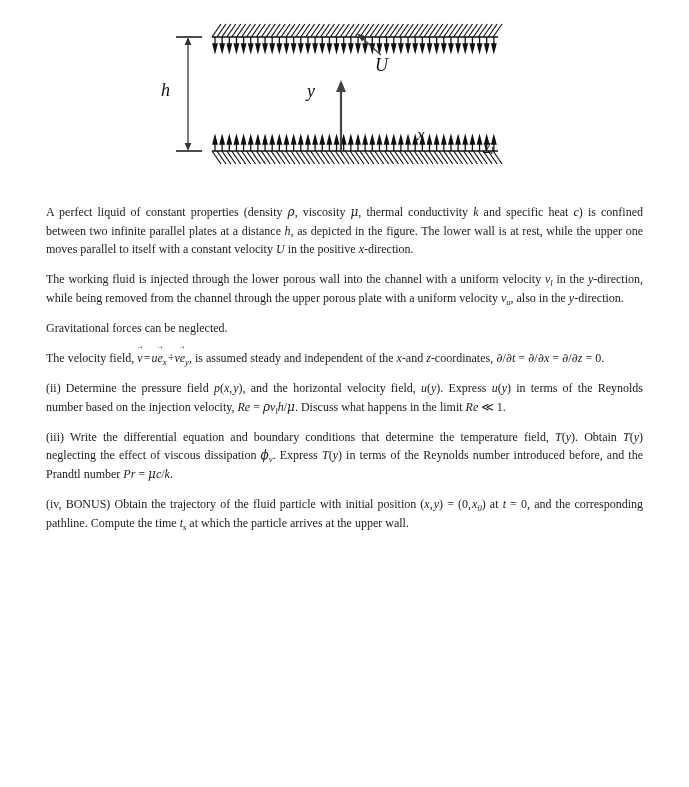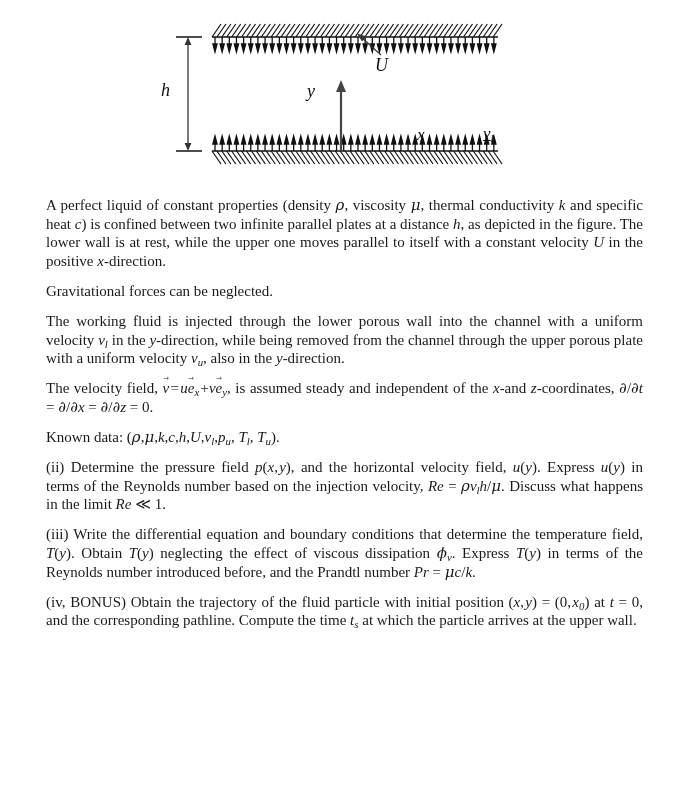--- a/index.html
+++ b/index.html
@@ -39,29 +39,29 @@
   }
   .fig-label .sub {
     font-size: 11px;
     vertical-align: -0.28em;
     font-style: italic;
   }
   #label-h  { left: 161px; top: 80px;  font-size: 18px; }
   #label-U  { left: 375px; top: 55px;  font-size: 18px; }
   #label-y  { left: 307px; top: 81px;  font-size: 18px; }
   #label-x  { left: 417px; top: 125px; font-size: 17px; }
-  #label-vl { left: 483px; top: 124px; font-size: 17px; text-decoration: underline; }
+  #label-vl { left: 483px; top: 136px; font-size: 17px; text-decoration: underline; }
 
   
   #body-text {
     position: absolute;
     left: 46px;
-    top: 196px;
+    top: 203px;
     width: 597px;
-    font-size: 15px;
+    font-size: 12px;
     line-height: 18.6px;
     text-align: justify;
   }
   #body-text p {
     margin: 0 0 11.5px 0;
   }
   #body-text p:last-child { margin-bottom: 16px; }
 
   i, .it { font-style: italic; }
   .mu { font-style: italic; font-family: "DejaVu Serif", serif; }
@@ -415,20 +415,19 @@
 
   <span class="fig-label" id="label-y">y</span>
 
   <span class="fig-label" id="label-x">x</span>
 
   <span class="fig-label" id="label-vl"><span>v</span><span class="sub">l</span></span>
 </div>
 
 <div id="body-text">
   <p>A perfect liquid of constant properties (density <span class="mu">ρ</span>, viscosity <span class="mu">μ</span>, thermal conductivity <i>k</i> and specific heat <i>c</i>) is confined between two infinite parallel plates at a distance <i>h</i>, as depicted in the figure. The lower wall is at rest, while the upper one moves parallel to itself with a constant velocity <i>U</i> in the positive <i>x</i>-direction.</p>
+  <p>The working fluid is injected through the lower porous wall into the channel with a uniform velocity <i>v<sub>l</sub></i> in the <i>y</i>-direction, while being removed from the channel through the upper porous plate with a uniform velocity <i>v<sub>u</sub></i>, also in the <i>y</i>-direction.</p>
   <p>Gravitational forces can be neglected.</p>
-  <p>The working fluid is injected through the lower porous wall into the channel with a uniform velocity <i>v<sub>l</sub></i> in the <i>y</i>-direction, while being removed from the channel through the upper porous plate with a uniform velocity <i>v<sub>u</sub></i>, also in the <i>y</i>-direction.</p>
   <p>The velocity field, <span class="vec">v</span> <span class="op">=</span> <i>u</i><span class="vec">e</span><sub>x</sub> <span class="op">+</span><i>v</i><span class="vec">e</span><sub>y</sub>, is assumed steady and independent of the <i>x</i>-and <i>z</i>-coordinates, <span class="mu">∂</span>/<span class="mu">∂</span><i>t</i> <span class="op">=</span> <span class="mu">∂</span>/<span class="mu">∂</span><i>x</i> <span class="op">=</span> <span class="mu">∂</span>/<span class="mu">∂</span><i>z</i> <span class="op">=</span> 0.</p>
-  <p>Known data: (<span class="mu">ρ</span>,<span class="mu">μ</span>,<i>k</i>,<i>c</i>,<i>h</i>,<i>U</i>,<i>v<sub>l</sub></i>,<i>p<sub>u</sub></i>, <i>T<sub>l</sub></i>, <i>T<sub>u</sub></i>).</p>
   <p>(ii) Determine the pressure field <i>p</i>(<i>x</i>, <i>y</i>), and the horizontal velocity field, <i>u</i>(<i>y</i>). Express <i>u</i>(<i>y</i>) in terms of the Reynolds number based on the injection velocity, <i>Re</i> <span class="op">=</span> <span class="mu">ρ</span><i>v<sub>l</sub>h</i>/<span class="mu">μ</span>. Discuss what happens in the limit <i>Re</i> ≪ 1.</p>
   <p>(iii) Write the differential equation and boundary conditions that determine the temperature field, <i>T</i>(<i>y</i>). Obtain <i>T</i>(<i>y</i>) neglecting the effect of viscous dissipation <span class="mu">ϕ</span><sub>v</sub>. Express <i>T</i>(<i>y</i>) in terms of the Reynolds number introduced before, and the Prandtl number <i>Pr</i> <span class="op">=</span> <span class="mu">μ</span><i>c</i>/<i>k</i>.</p>
   <p>(iv, BONUS) Obtain the trajectory of the fluid particle with initial position (<i>x</i>, <i>y</i>) <span class="op">=</span> (0, <i>x</i><sub>0</sub>) at <i>t</i> <span class="op">=</span> 0, and the corresponding pathline. Compute the time <i>t<sub>s</sub></i> at which the particle arrives at the upper wall.</p>
 </div>
 
 </body></html>

